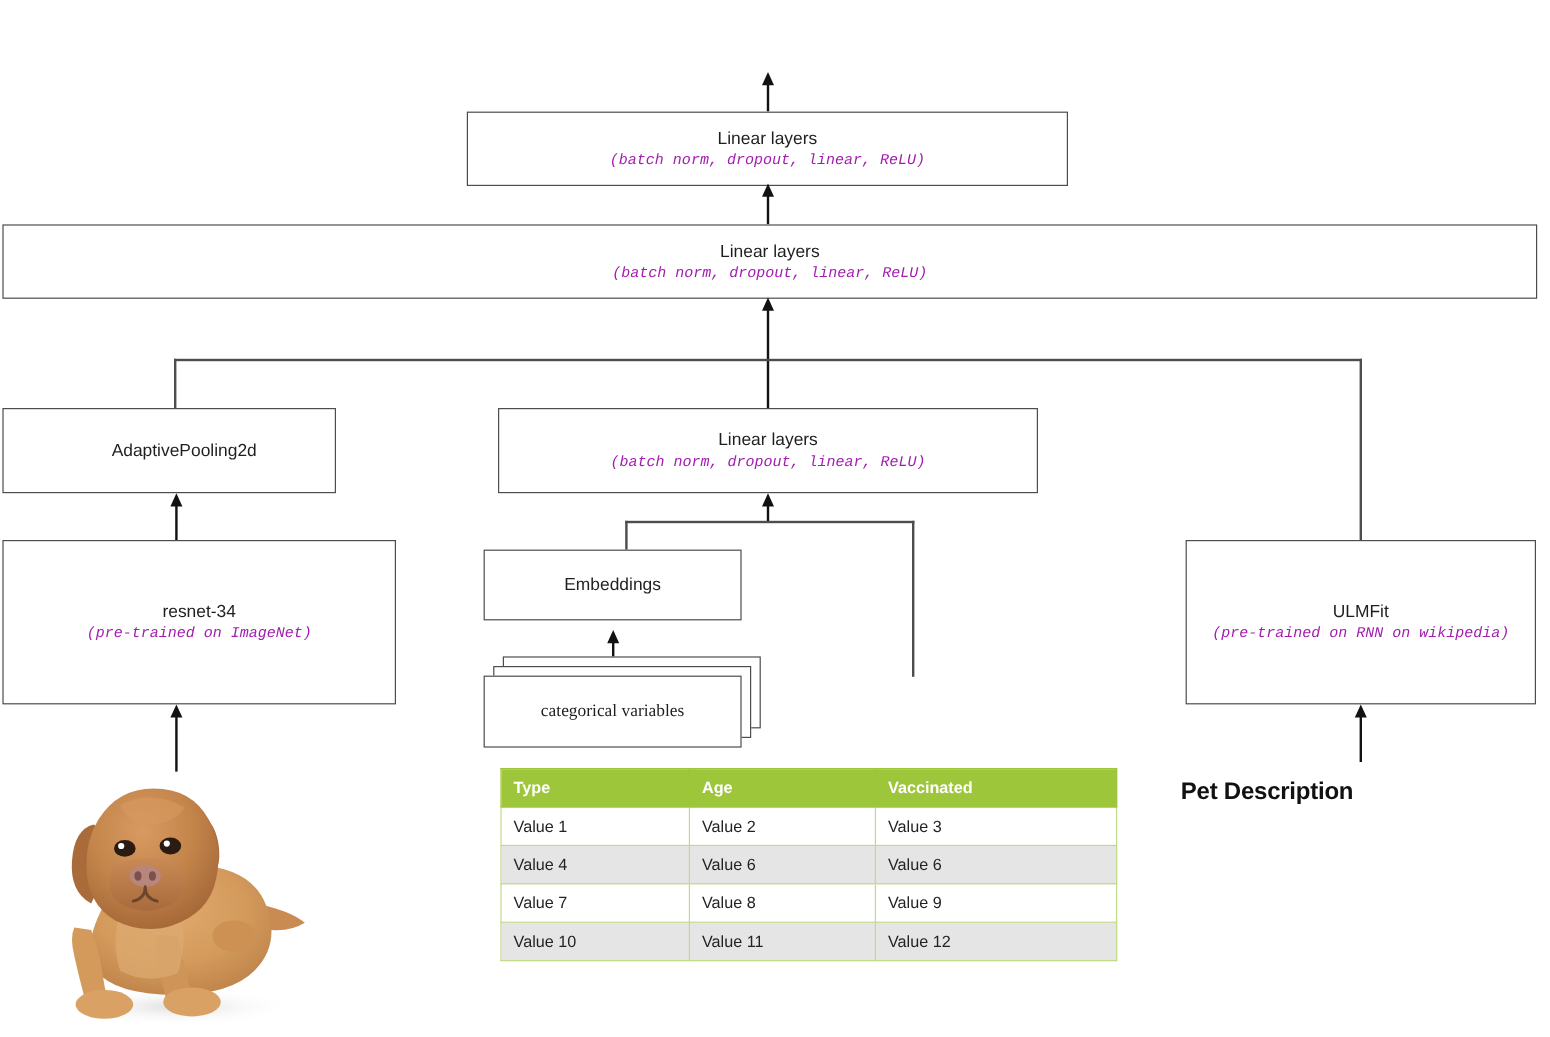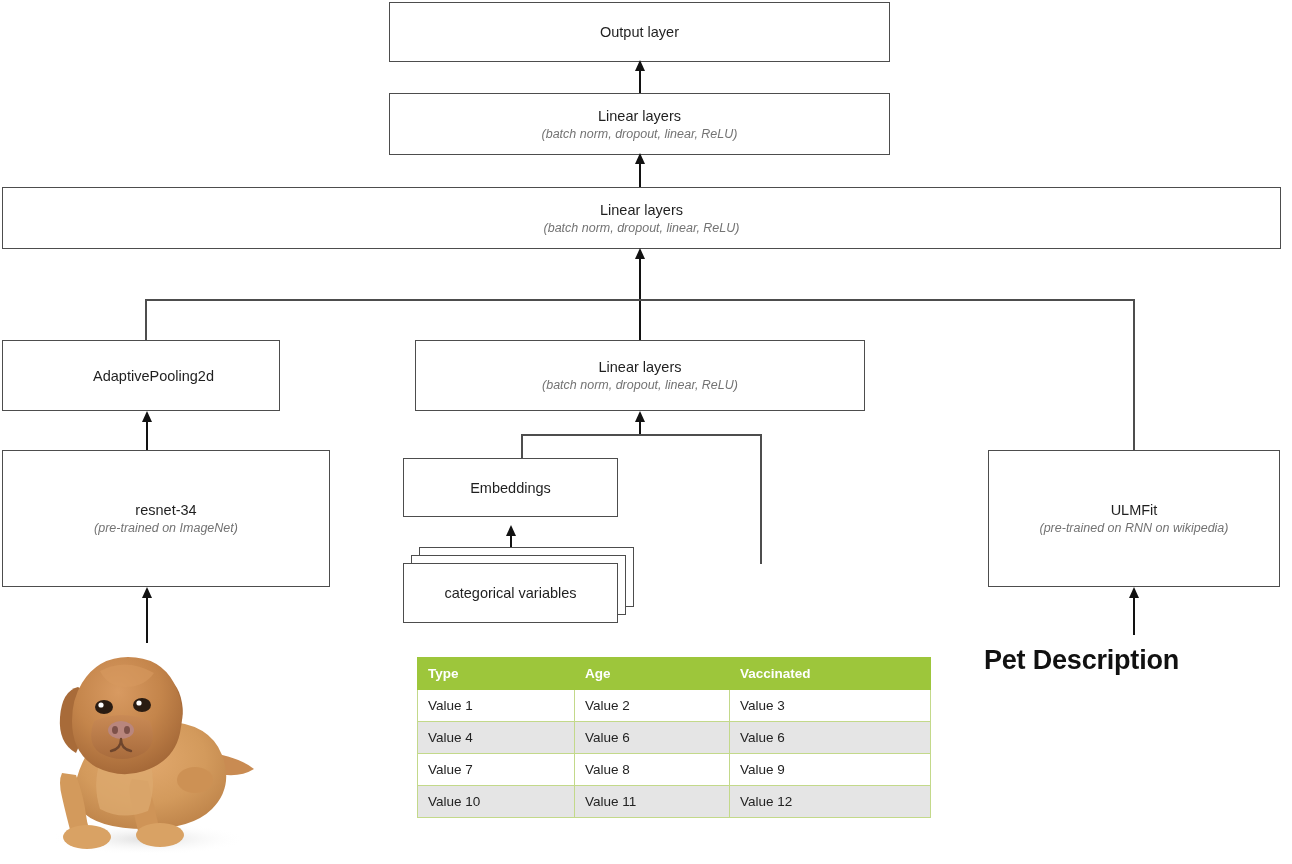--- a/index.html
+++ b/index.html
@@ -5,24 +5,24 @@
   html,body{margin:0;padding:0;background:#ffffff;}
   body{width:1292px;height:864px;position:relative;overflow:hidden;
        font-family:"Liberation Sans","DejaVu Sans",sans-serif;color:#1a1a1a;}
   #stage{position:absolute;left:0;top:0;width:1292px;height:864px;}
 
   
   .node{position:absolute;box-sizing:border-box;background:#ffffff;
         border:1.6px solid #4d4d4d;display:flex;flex-direction:column;
         align-items:center;justify-content:center;text-align:center;}
   .node .t1{font-size:14.5px;line-height:20px;color:#1f1f1f;}
-  .node .t2{font-size:12.5px;line-height:17px;font-style:italic;color:#737373;}
-
-  
-  .stackwrap{position:absolute;}
+  .node .t2{font-size:12.5px;line-height:17px;font-style:italic;color:#a21caf;font-family:Liberation Mono, monospace;}
+
+  
+  .stackwrap{position:absolute;font-family:Liberation Serif, serif;}
   .card{position:absolute;box-sizing:border-box;background:#ffffff;
         border:1.4px solid #4d4d4d;}
   .card.front{display:flex;align-items:center;justify-content:center;
               font-size:14.5px;color:#1f1f1f;}
 
   
   .ln{position:absolute;background:#4d4d4d;}
   .lnv{width:1.6px;}
   .lnh{height:1.6px;}
   .arrow{position:absolute;width:0;height:0;
@@ -34,35 +34,32 @@
   table.petTable{position:absolute;border-collapse:collapse;
                  font-size:13.5px;table-layout:fixed;}
   table.petTable th{background:#9dc63b;color:#ffffff;font-weight:bold;
         text-align:left;padding:8px 10px;border:1px solid #9dc63b;font-size:13.5px;}
   table.petTable td{padding:8px 10px;border:1px solid #c3d98a;
         color:#232323;background:#ffffff;}
   table.petTable tr.alt td{background:#e5e5e5;}
 
   
   #petdesc{position:absolute;}
-  #petdesc .hd{font-size:27px;font-weight:bold;color:#111111;
+  #petdesc .hd{font-size:20px;font-weight:bold;color:#111111;
                letter-spacing:-0.2px;line-height:34px;}
   #petdesc .bd{font-size:13.6px;line-height:19.4px;color:#252525;margin-top:16px;}
 
   
   #puppy{position:absolute;left:20px;top:625px;width:260px;height:239px;}
 </style>
 </head>
 <body>
 
 <div id="stage">
 
-  <div class="node" style="left:389px;top:2px;width:501px;height:60px;">
-    <div class="t1">Output layer</div>
-  </div>
 
   <div class="arrowline" style="left:639px;top:68px;height:25px;"></div>
   <div class="arrow" style="left:634.5px;top:60px;"></div>
 
   <div class="node" style="left:389px;top:93px;width:501px;height:62px;">
     <div class="t1">Linear layers</div>
     <div class="t2">(batch norm, dropout, linear, ReLU)</div>
   </div>
 
   <div class="arrowline" style="left:639px;top:161px;height:26px;"></div>
@@ -124,21 +121,21 @@
     </div>
   </div>
 
 
   <div class="arrowline" style="left:146px;top:595px;height:48px;"></div>
   <div class="arrow" style="left:141.5px;top:587px;"></div>
 
   <div class="arrowline" style="left:1133px;top:595px;height:40px;"></div>
   <div class="arrow" style="left:1128.5px;top:587px;"></div>
 
-  <table class="petTable" style="left:417px;top:640px;width:450px;margin-top:17px;">
+  <table class="petTable" style="left:417px;top:640px;width:450px;">
     <thead>
       <tr>
         <th style="width:136px;">Type</th>
         <th style="width:134px;">Age</th>
         <th style="width:180px;">Vaccinated</th>
       </tr>
     </thead>
     <tbody>
       <tr>
         <td>Value 1</td>

